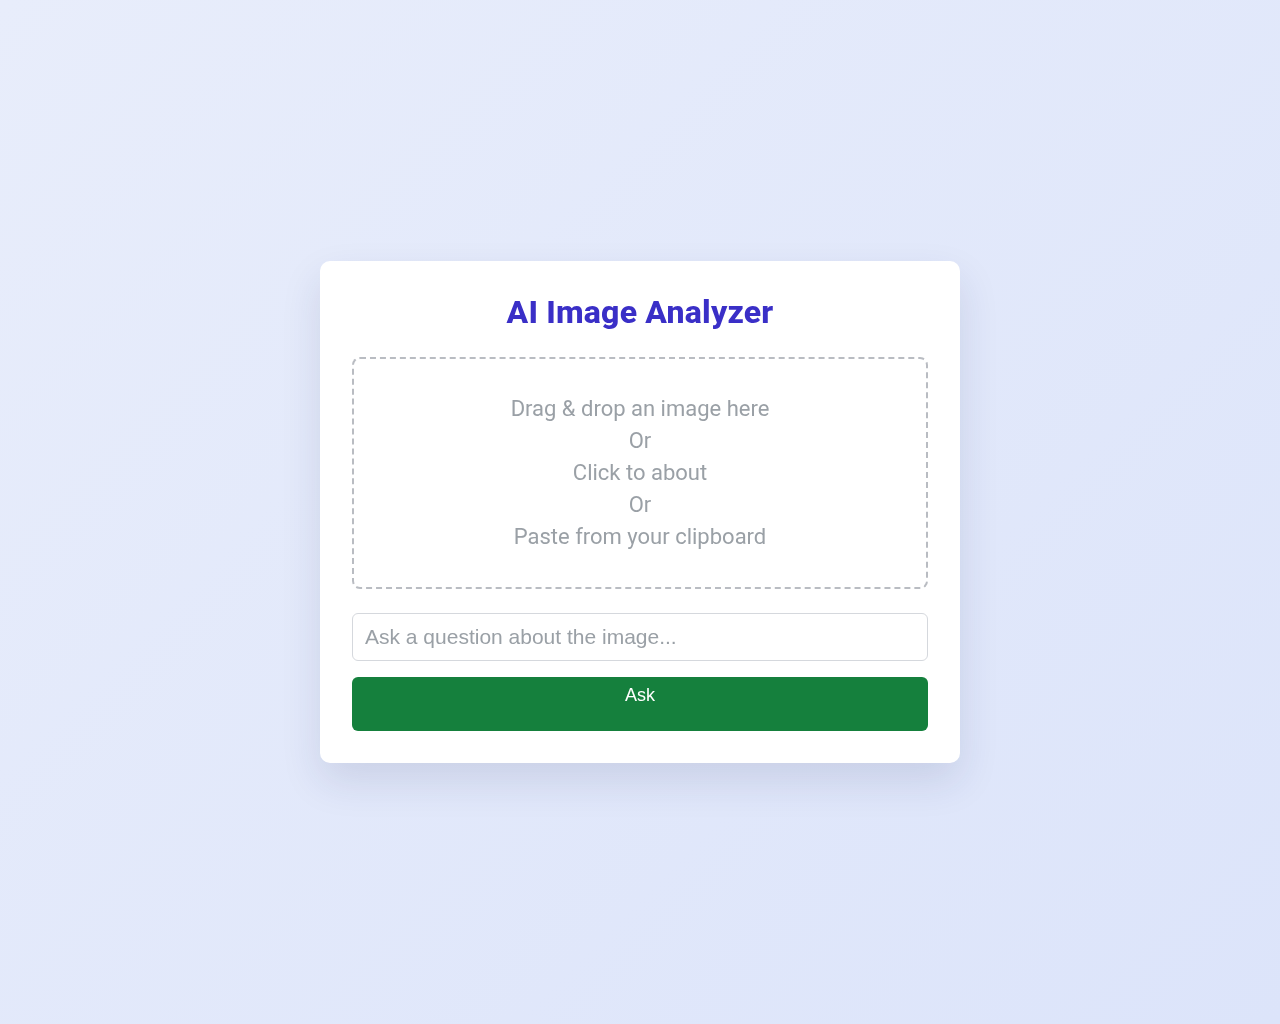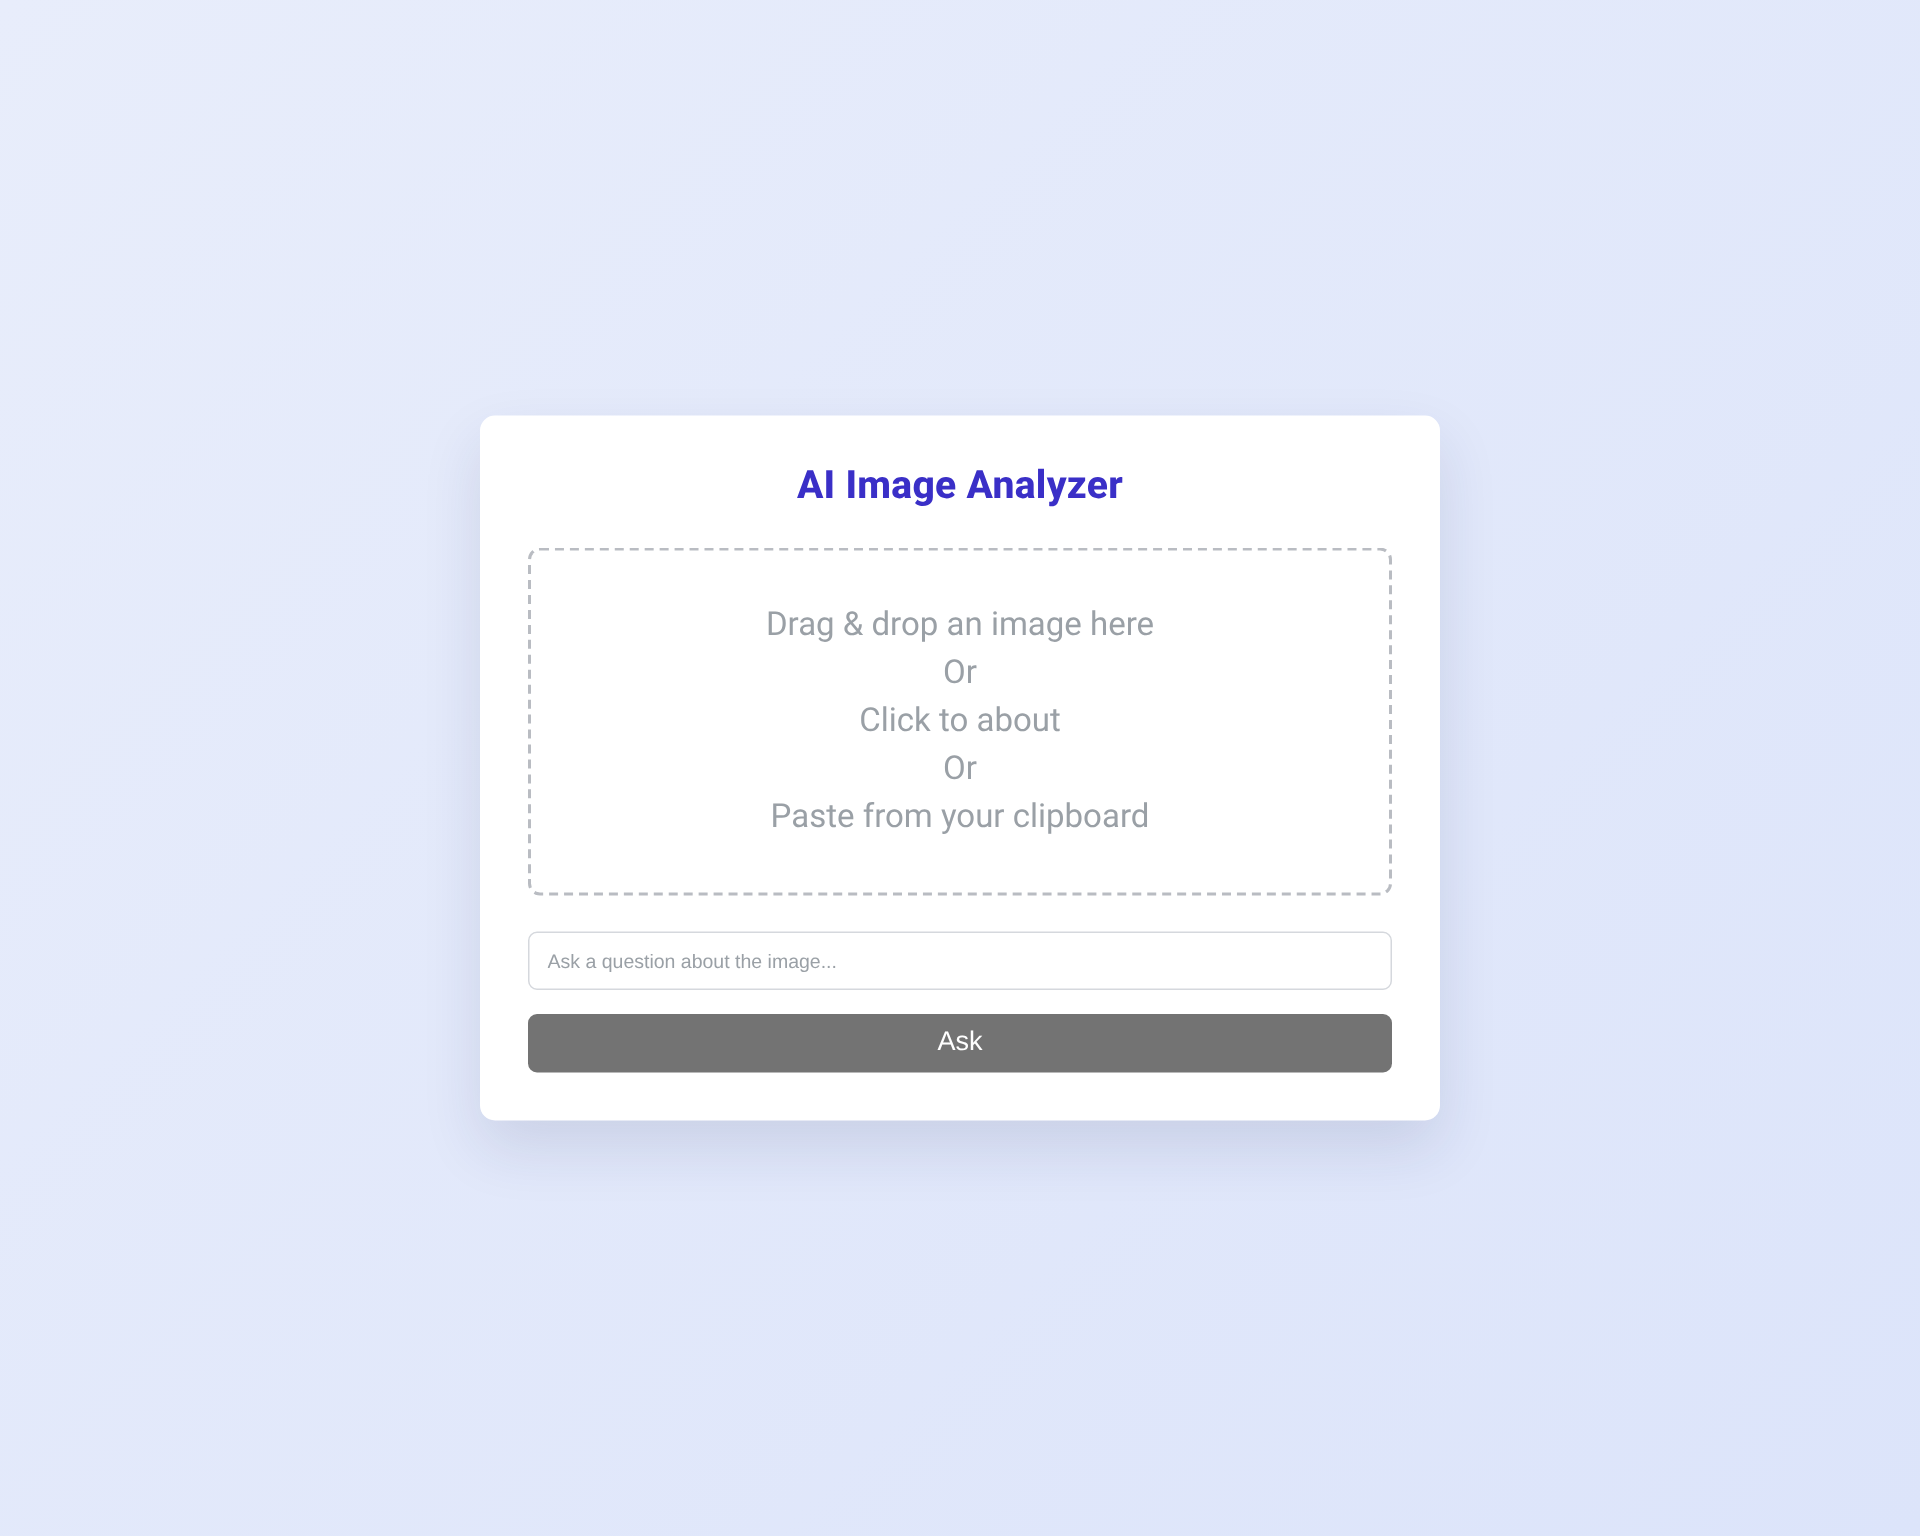--- a/index.html
+++ b/index.html
@@ -17,21 +17,21 @@
       justify-content: center;
     }
     .card {
       background: #ffffff;
       border-radius: 10px;
       width: 640px;
       padding: 32px;
       box-shadow: 0 18px 40px rgba(30, 40, 90, 0.12);
     }
     .title {
-      font-size: 26px;
+      font-size: 32px;
       font-weight: 800;
       color: #3a2fc7;
       text-align: center;
       margin-bottom: 26px;
       letter-spacing: 0.2px;
     }
     .dropzone {
       border: 2px dashed #b9bcc2;
       border-radius: 8px;
       padding: 34px 16px;
@@ -40,36 +40,36 @@
       font-size: 22px;
       line-height: 1.45;
       margin-bottom: 24px;
     }
     .dropzone p {
       margin: 0;
     }
     .question-input {
       width: 100%;
       padding: 11px 12px;
-      font-size: 13px;
+      font-size: 21px;
       border: 1px solid #d5d8dd;
       border-radius: 6px;
       color: #333;
       outline: none;
       margin-bottom: 16px;
     }
     .question-input::placeholder {
       color: #9aa0a6;
     }
     .ask-btn {
       width: 100%;
-      padding: 8px 0 9px;
+      padding: 8px 0 24px;
       font-size: 18px;
       color: #ffffff;
-      background: #737373;
+      background: #15803d;
       border: none;
       border-radius: 6px;
       cursor: pointer;
       line-height: 1.2;
     }
   </style>
 </head>
 <body>
 
 <div class="card">

